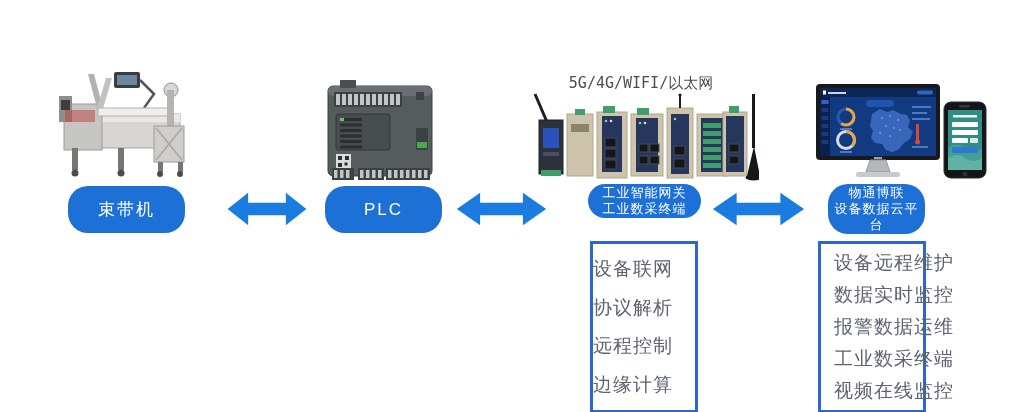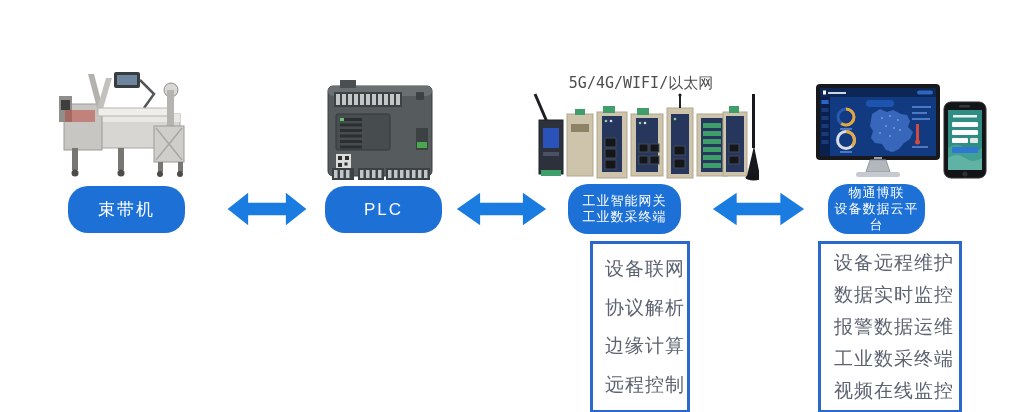--- a/index.html
+++ b/index.html
@@ -27,22 +27,22 @@
     font-size:15px;color:#4d4d4d;white-space:nowrap;
   }
   
   .func-list{
     position:absolute;box-sizing:border-box;border:3px solid #2a68cc;background:#ffffff;
     display:flex;flex-direction:column;justify-content:space-evenly;
     font-family:"DejaVu Serif","Liberation Serif",serif;
     font-size:19px;color:#5d6370;letter-spacing:1px;
   }
   .func-list .item{white-space:nowrap;}
-  #gw-list{left:590px;top:221px;width:100px;height:172px;padding-left:12px;}
-  #cloud-list{left:818px;top:221px;width:144px;height:172px;padding-left:13px;}
+  #gw-list{left:590px;top:221px;width:108px;height:172px;padding-left:0;}
+  #cloud-list{left:818px;top:221px;width:108px;height:172px;padding-left:13px;}
   svg{display:block;}
 </style>
 </head>
 <body>
 
 <div class="canvas">
 
   <svg class="abs" style="left:58px;top:48px" width="148" height="112" viewBox="0 0 148 112">
     <rect x="10" y="46" width="112" height="34" fill="#d7d6d3" stroke="#a8a7a4"></rect>
     <rect x="10" y="46" width="112" height="8" fill="#e9e8e5"></rect>
@@ -258,21 +258,21 @@
   </svg>
 
   <div class="node single" style="left:68px;top:166px;width:117px;height:47px">
     <span>束带机</span>
   </div>
 
   <div class="node single" style="left:325px;top:166px;width:117px;height:47px">
     <span>PLC</span>
   </div>
 
-  <div class="node double" style="left:568px;top:164px;width:113px;height:50px">
+  <div class="node double" style="left:588px;top:164px;width:113px;height:34px">
     <span>工业智能网关</span>
     <span>工业数采终端</span>
   </div>
 
   <div class="node double" style="left:828px;top:164px;width:97px;height:50px">
     <span>物通博联</span>
     <span>设备数据云平台</span>
   </div>
 
   <svg class="arrow" style="left:226px;top:170px" width="82" height="38" viewBox="0 0 100 40" preserveAspectRatio="none">
@@ -281,22 +281,22 @@
   <svg class="arrow" style="left:455px;top:170px" width="93" height="38" viewBox="0 0 100 40" preserveAspectRatio="none">
     <polygon points="2,20 27,3 27,13.5 73,13.5 73,3 98,20 73,37 73,26.5 27,26.5 27,37"></polygon>
   </svg>
   <svg class="arrow" style="left:711px;top:170px" width="95" height="38" viewBox="0 0 100 40" preserveAspectRatio="none">
     <polygon points="2,20 27,3 27,13.5 73,13.5 73,3 98,20 73,37 73,26.5 27,26.5 27,37"></polygon>
   </svg>
 
   <div class="func-list" id="gw-list">
     <div class="item">设备联网</div>
     <div class="item">协议解析</div>
+    <div class="item">远程控制</div>
     <div class="item">边缘计算</div>
-    <div class="item">远程控制</div>
   </div>
 
   <div class="func-list" id="cloud-list">
     <div class="item">设备远程维护</div>
     <div class="item">数据实时监控</div>
     <div class="item">报警数据运维</div>
     <div class="item">工业数采终端</div>
     <div class="item">视频在线监控</div>
   </div>
 

